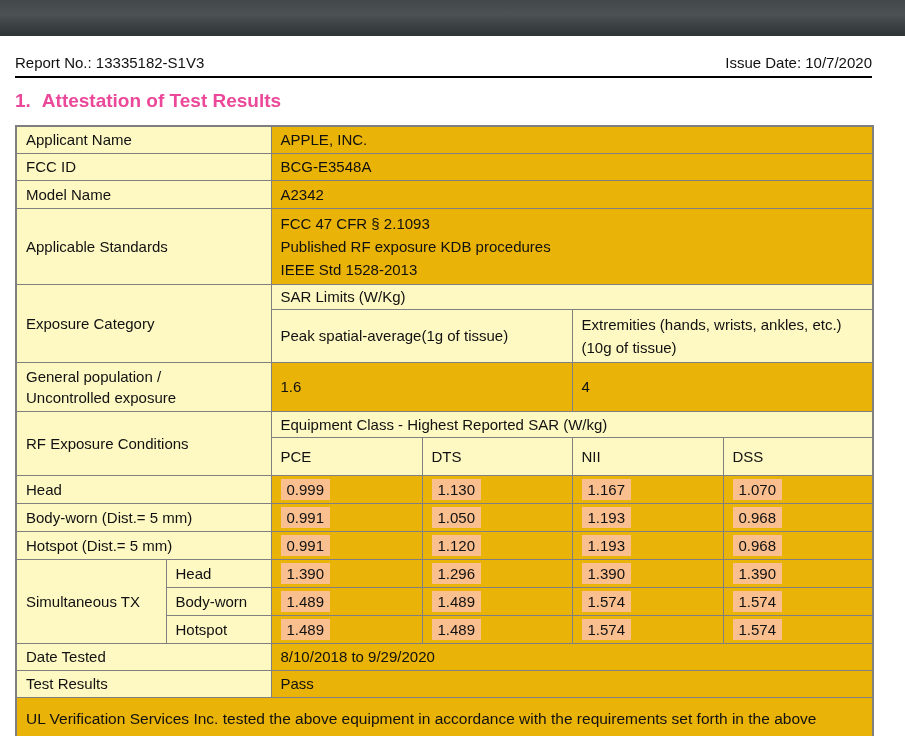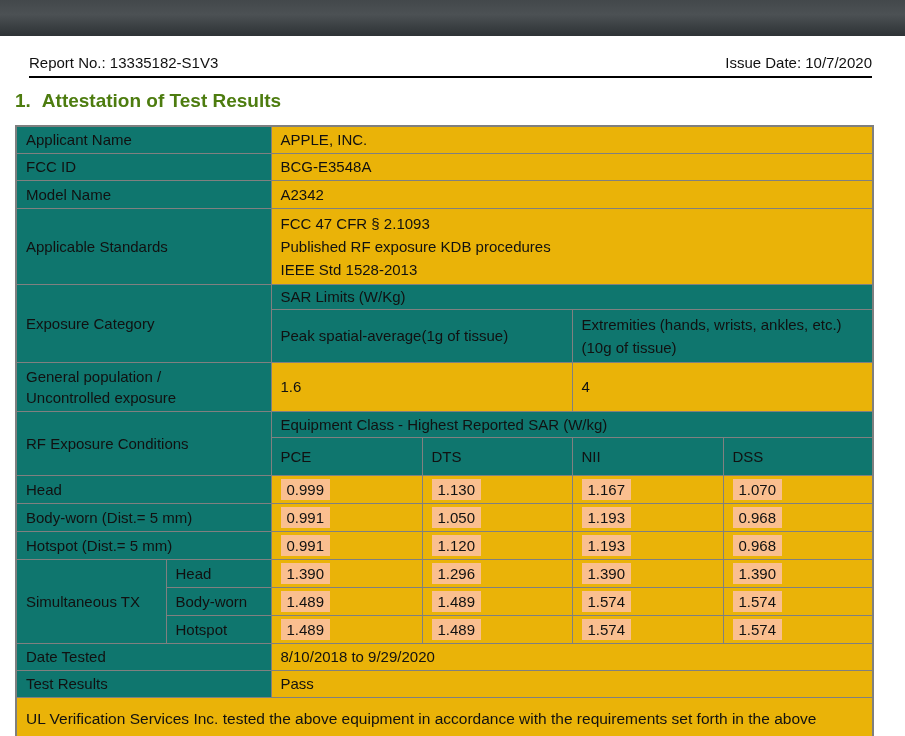--- a/index.html
+++ b/index.html
@@ -16,46 +16,45 @@
   }
   .content { margin-left: 15px; width: 857px; }
   .report-line {
     display: flex;
     justify-content: space-between;
     align-items: flex-end;
     margin-top: 18px;
     padding-bottom: 5px;
     border-bottom: 2px solid #000000;
     font-size: 15px;
-    margin-left: 14px;
   }
   h1.page-title {
     margin-top: 12px;
     margin-bottom: 13px;
     font-size: 19px;
     font-weight: bold;
-    color: #4d7c0f;
+    color: #ec4899;
   }
   h1.page-title .num { margin-right: 11px; }
   table.report-table {
     border-collapse: collapse;
     table-layout: fixed;
     width: 857px;
     font-size: 15px;
     border: 2px solid #7f7f7f;
   }
   table.report-table td, table.report-table th {
     border: 1px solid #808080;
     padding: 3px 9px;
     font-weight: normal;
     text-align: left;
     vertical-align: middle;
     overflow: hidden;
   }
-  .lbl { background: #0f766e; }
+  .lbl { background: #fef9c3; }
   .val { background: #eab308; }
   .ctr { text-align: center; }
   .top { vertical-align: top; padding-top: 5px; }
   .std-line { line-height: 23px; }
   .hl {
     background: #fabf8f;
     padding: 2px 6px;
     display: inline-block;
   }
   .attest-cell {

